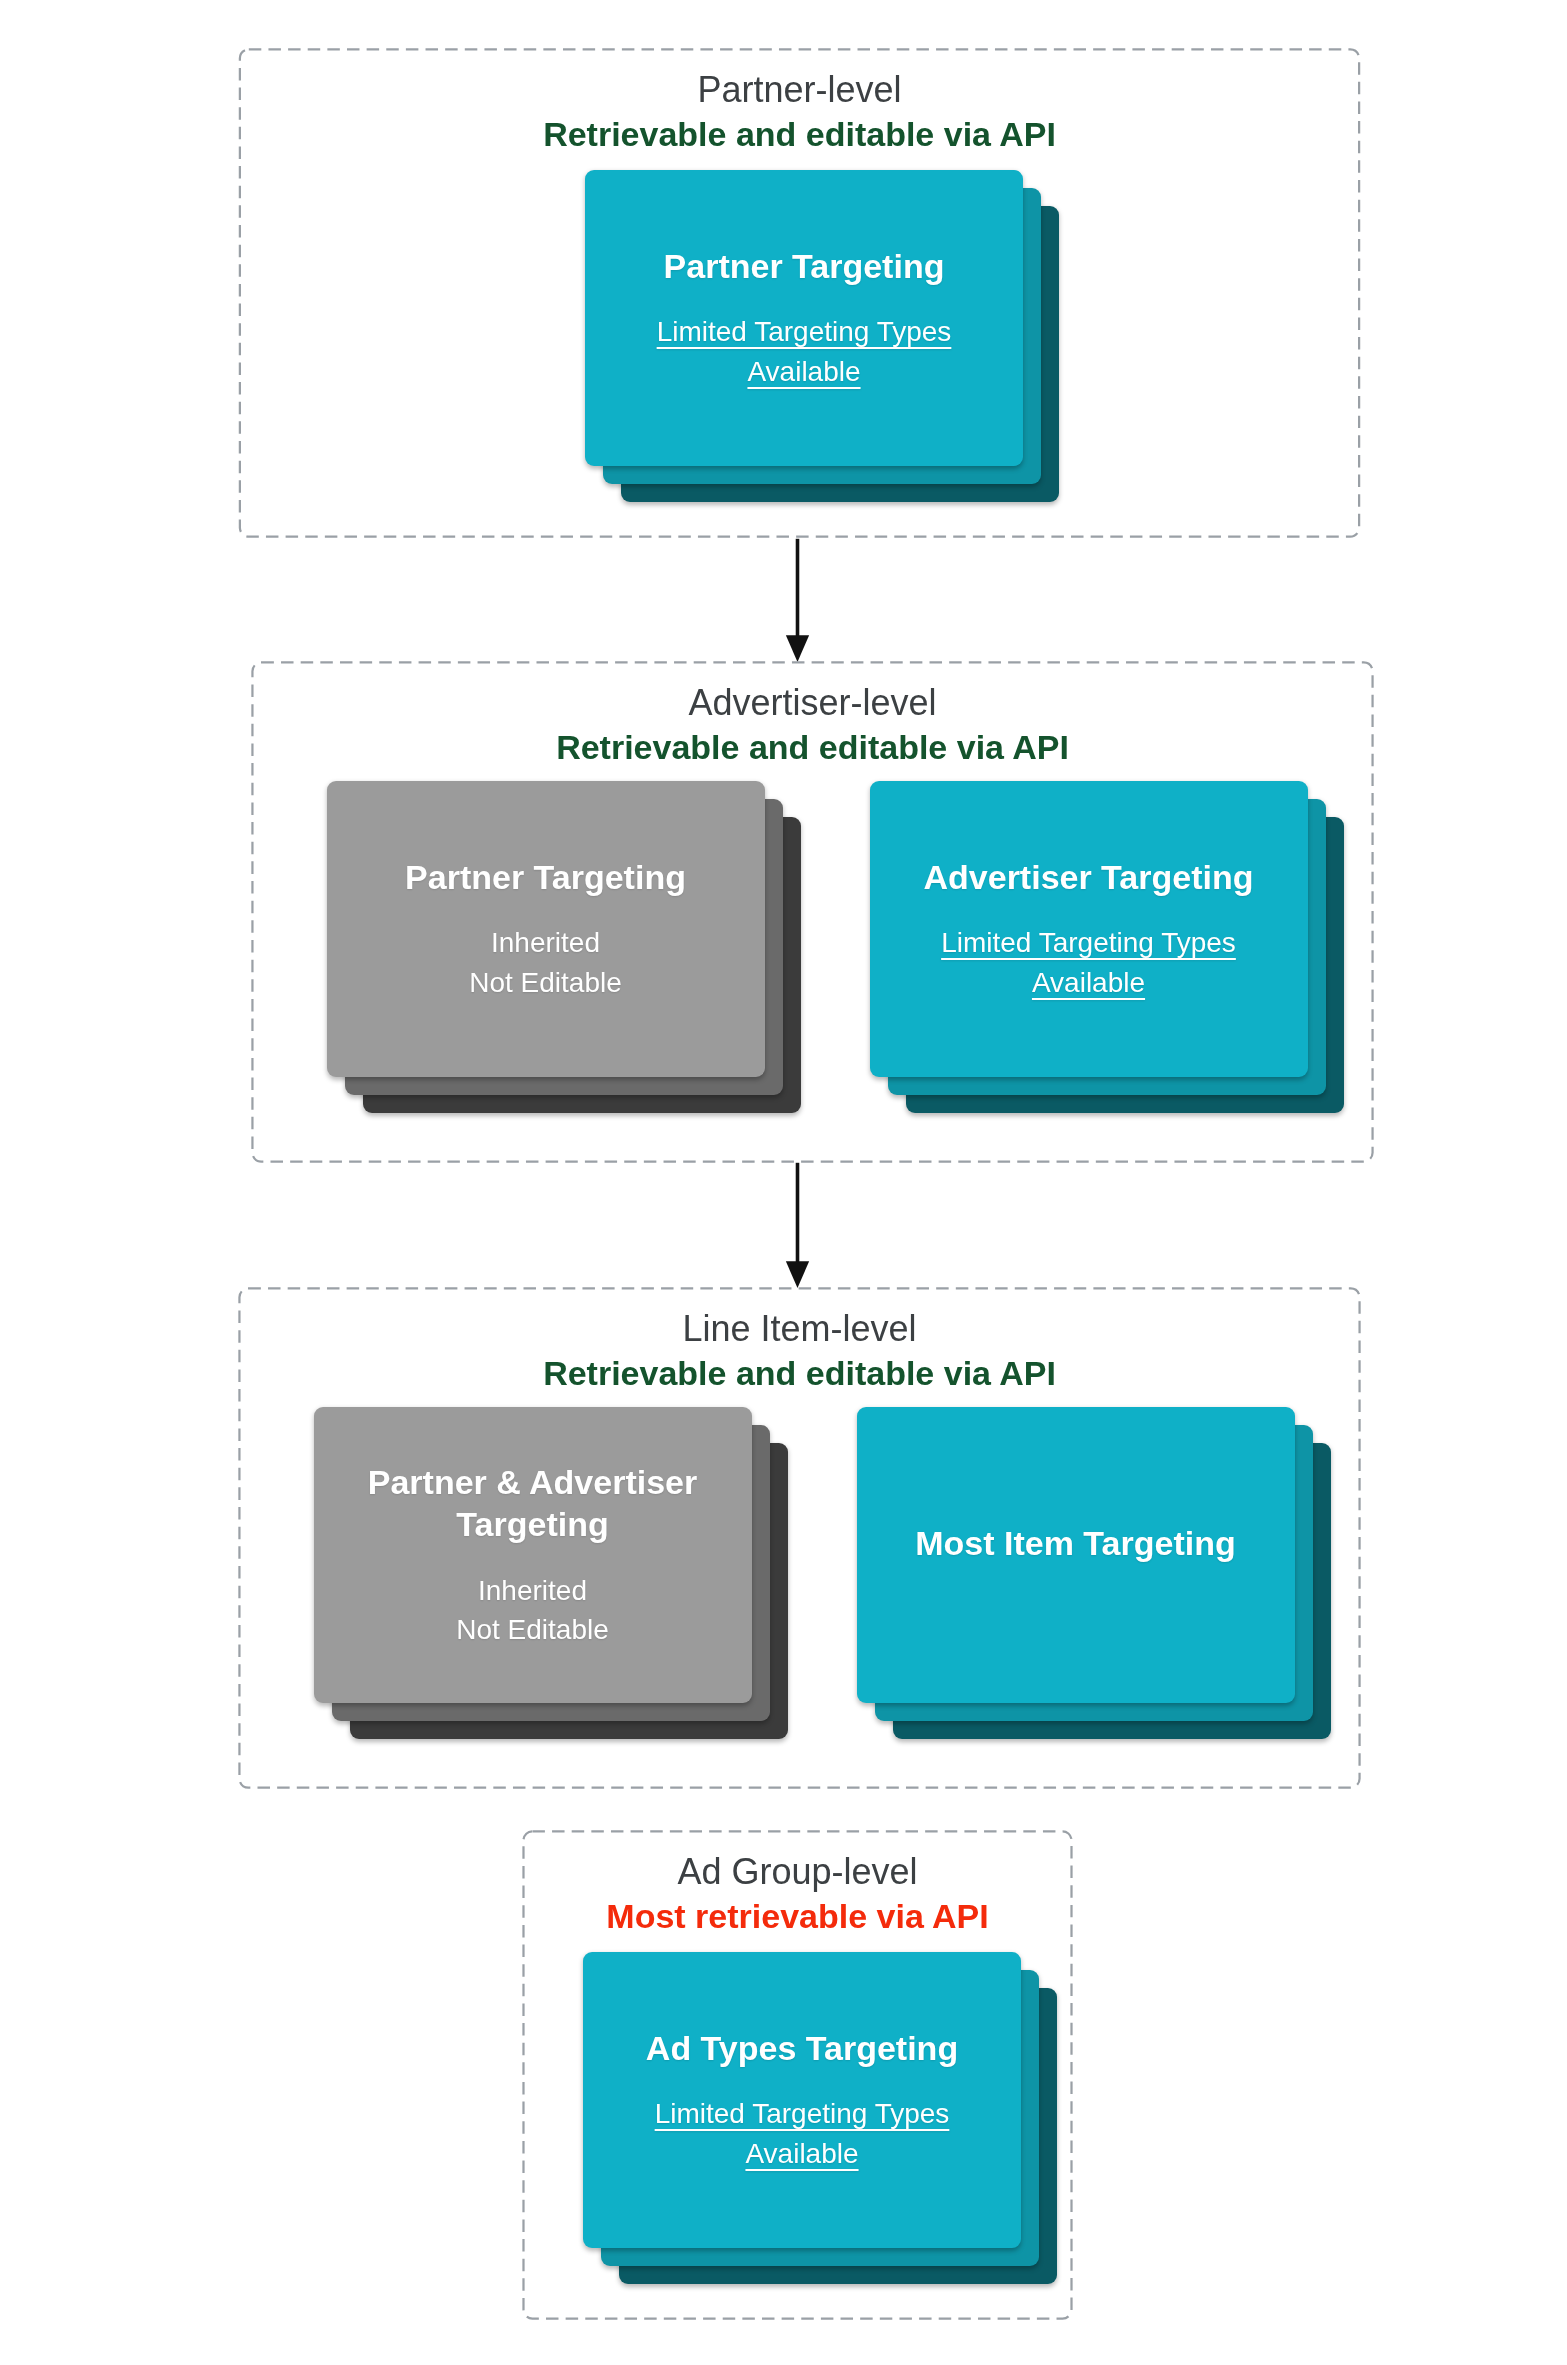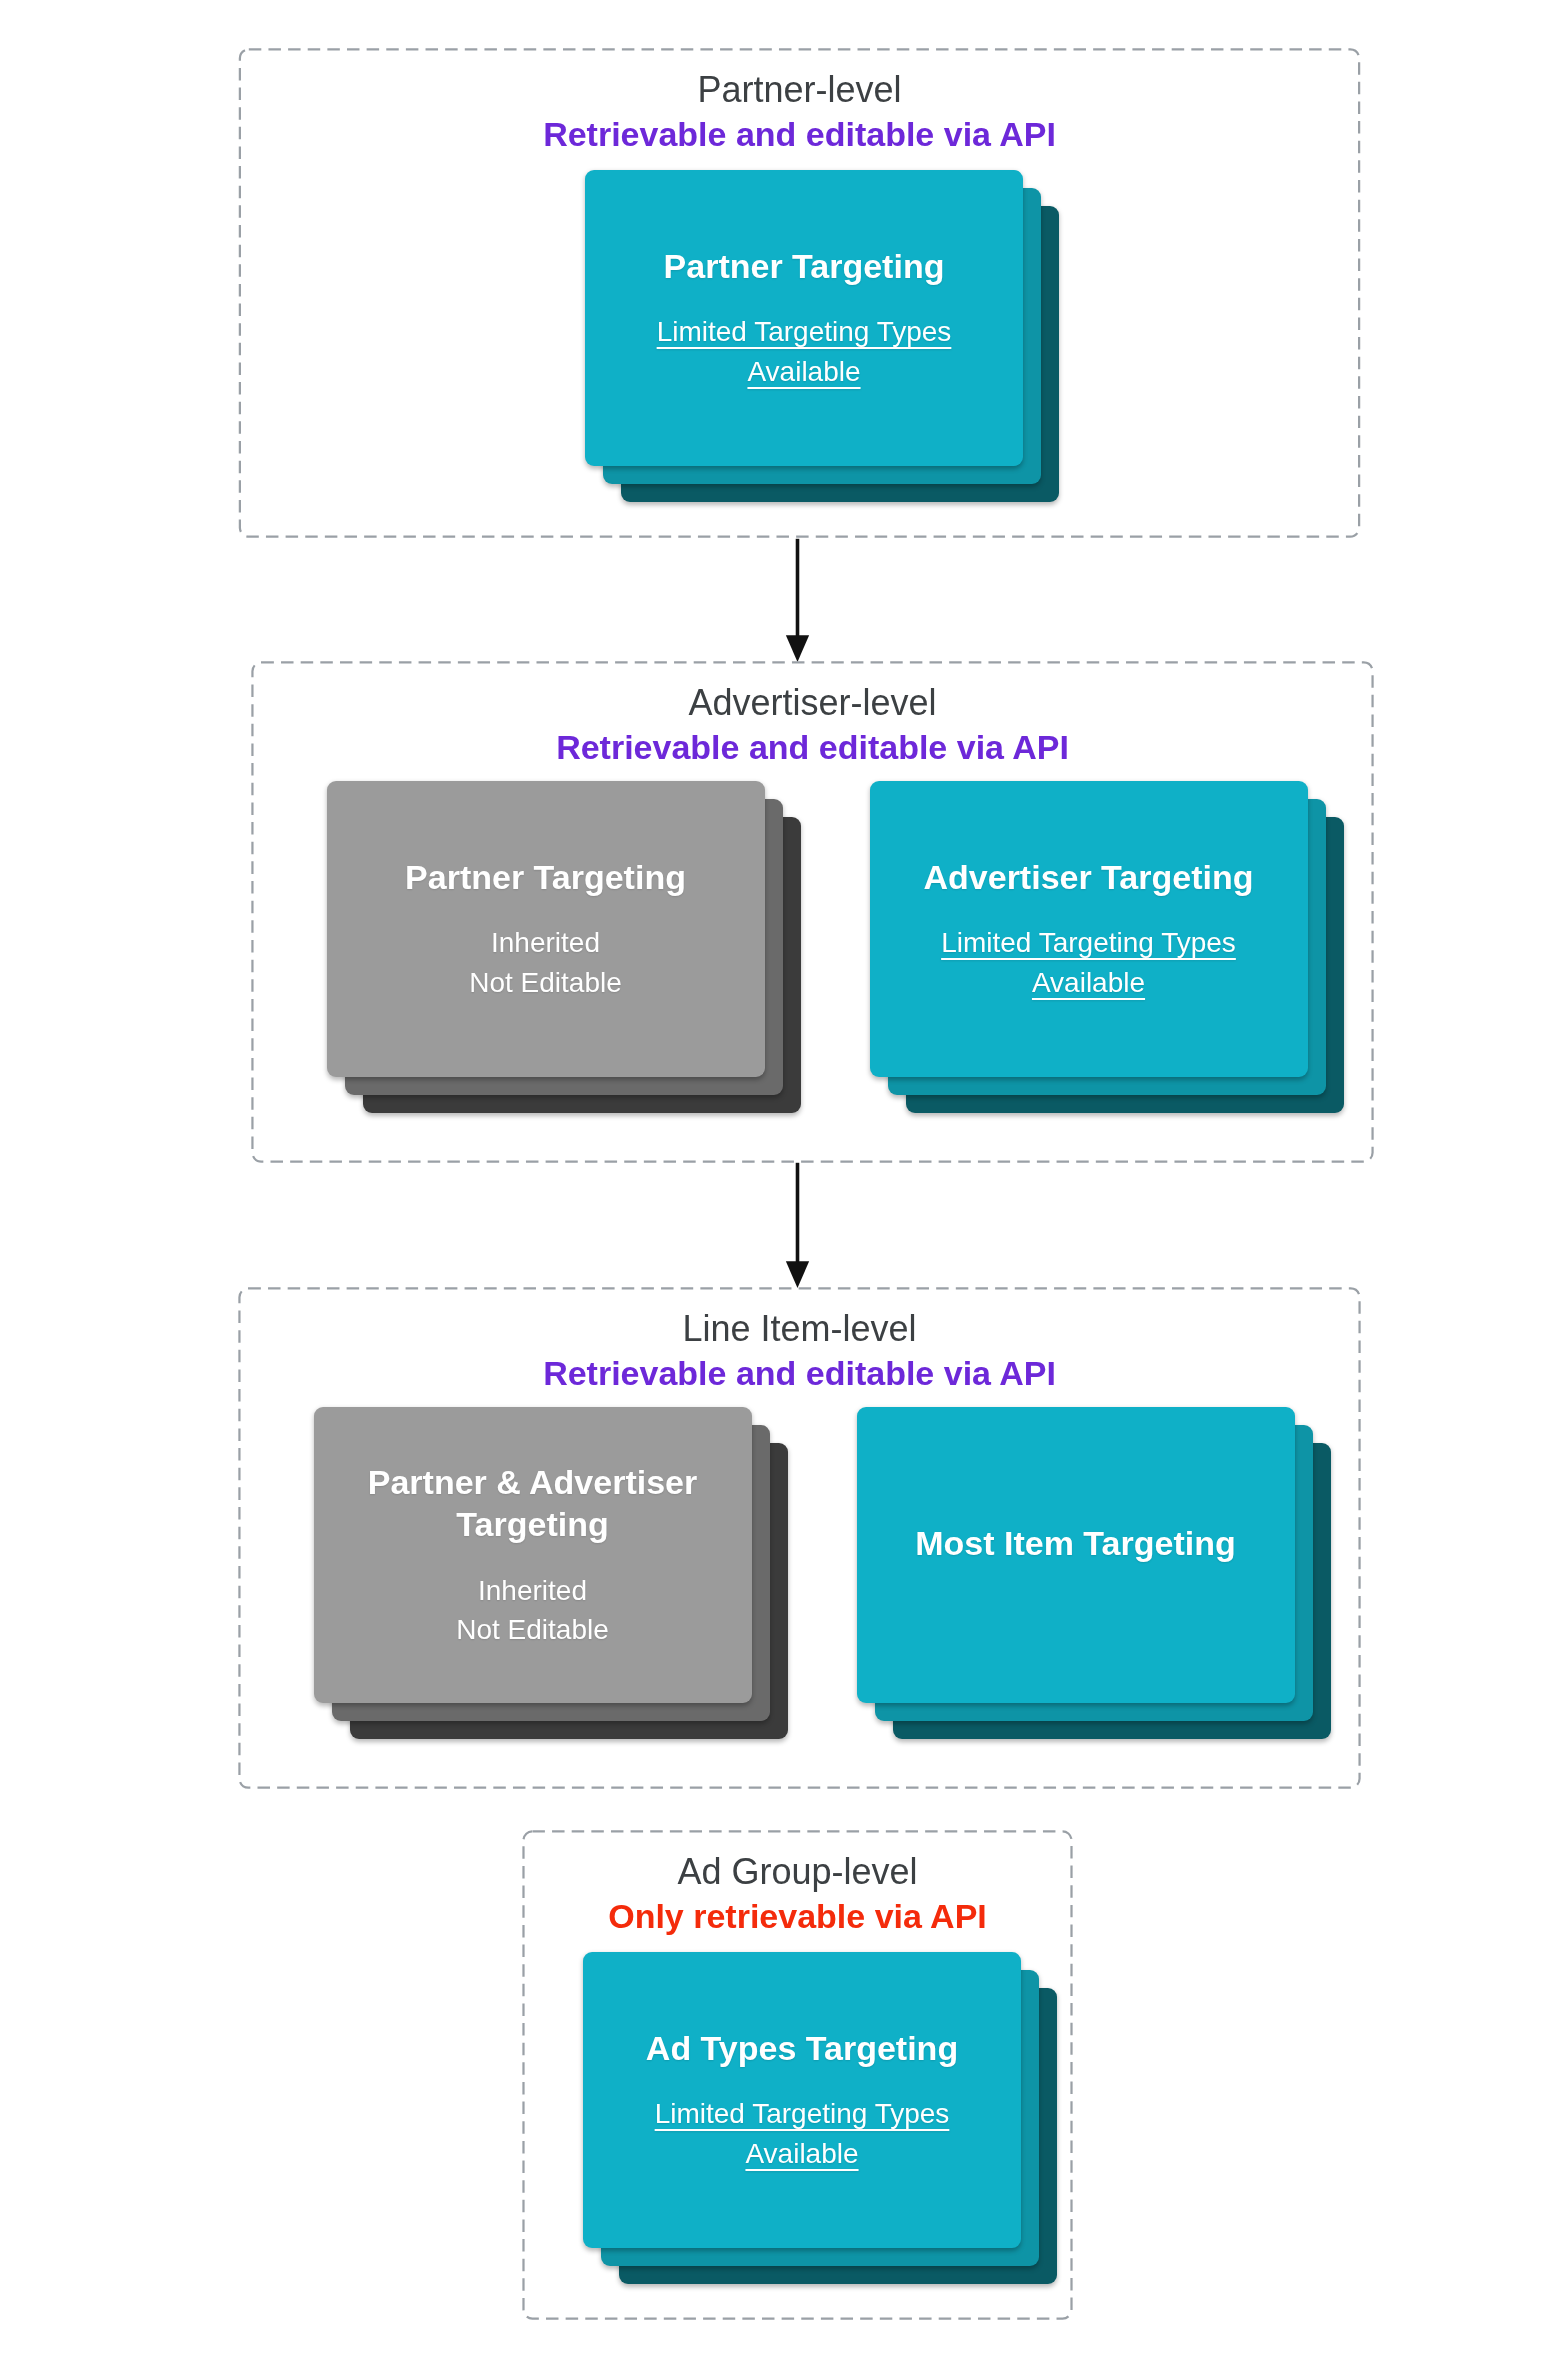--- a/index.html
+++ b/index.html
@@ -20,21 +20,21 @@
     display:flex;flex-direction:column;align-items:center;
     padding-top:19.6px;box-sizing:border-box;
   }
 
   .level-title{
     font-size:36px;font-weight:400;color:#3c4043;line-height:1.2;
     text-decoration-thickness:2.2px;text-underline-offset:5.4px;
     text-align:center;
   }
   .level-subtitle{
-    font-size:34px;font-weight:700;color:#6d28d9;line-height:1.25;
+    font-size:34px;font-weight:700;color:#14532d;line-height:1.25;
     text-align:center;margin-top:2.7px;
   }
   .level-subtitle.alert{color:#f42b0b;}
 
   
   .cards-row{
     display:flex;justify-content:center;gap:70px;margin-top:12.5px;margin-left:44px;
   }
   .stack{position:relative;width:473px;height:332px;flex:0 0 auto;}
   .layer{
@@ -178,21 +178,21 @@
       </div>
     </div>
   </div>
 
   <div class="level-box" id="box-adgroup">
     <svg class="box-border" width="551" height="490" viewBox="0 0 617 549">
       <rect x="1.5" y="1.5" width="614" height="546" rx="10" fill="none" stroke="#9aa0a6" stroke-width="2.5" stroke-dasharray="14 8"></rect>
     </svg>
     <div class="level-inner">
       <div class="level-title">Ad Group-level</div>
-      <div class="level-subtitle alert">Only retrievable via API</div>
+      <div class="level-subtitle alert">Most retrievable via API</div>
       <div class="cards-row">
         <div class="stack teal">
           <div class="layer back"></div>
           <div class="layer mid"></div>
           <div class="face">
             <div class="card-title">Ad Types Targeting</div>
             <div class="card-note underlined">Limited Targeting Types Available</div>
           </div>
         </div>
       </div>

